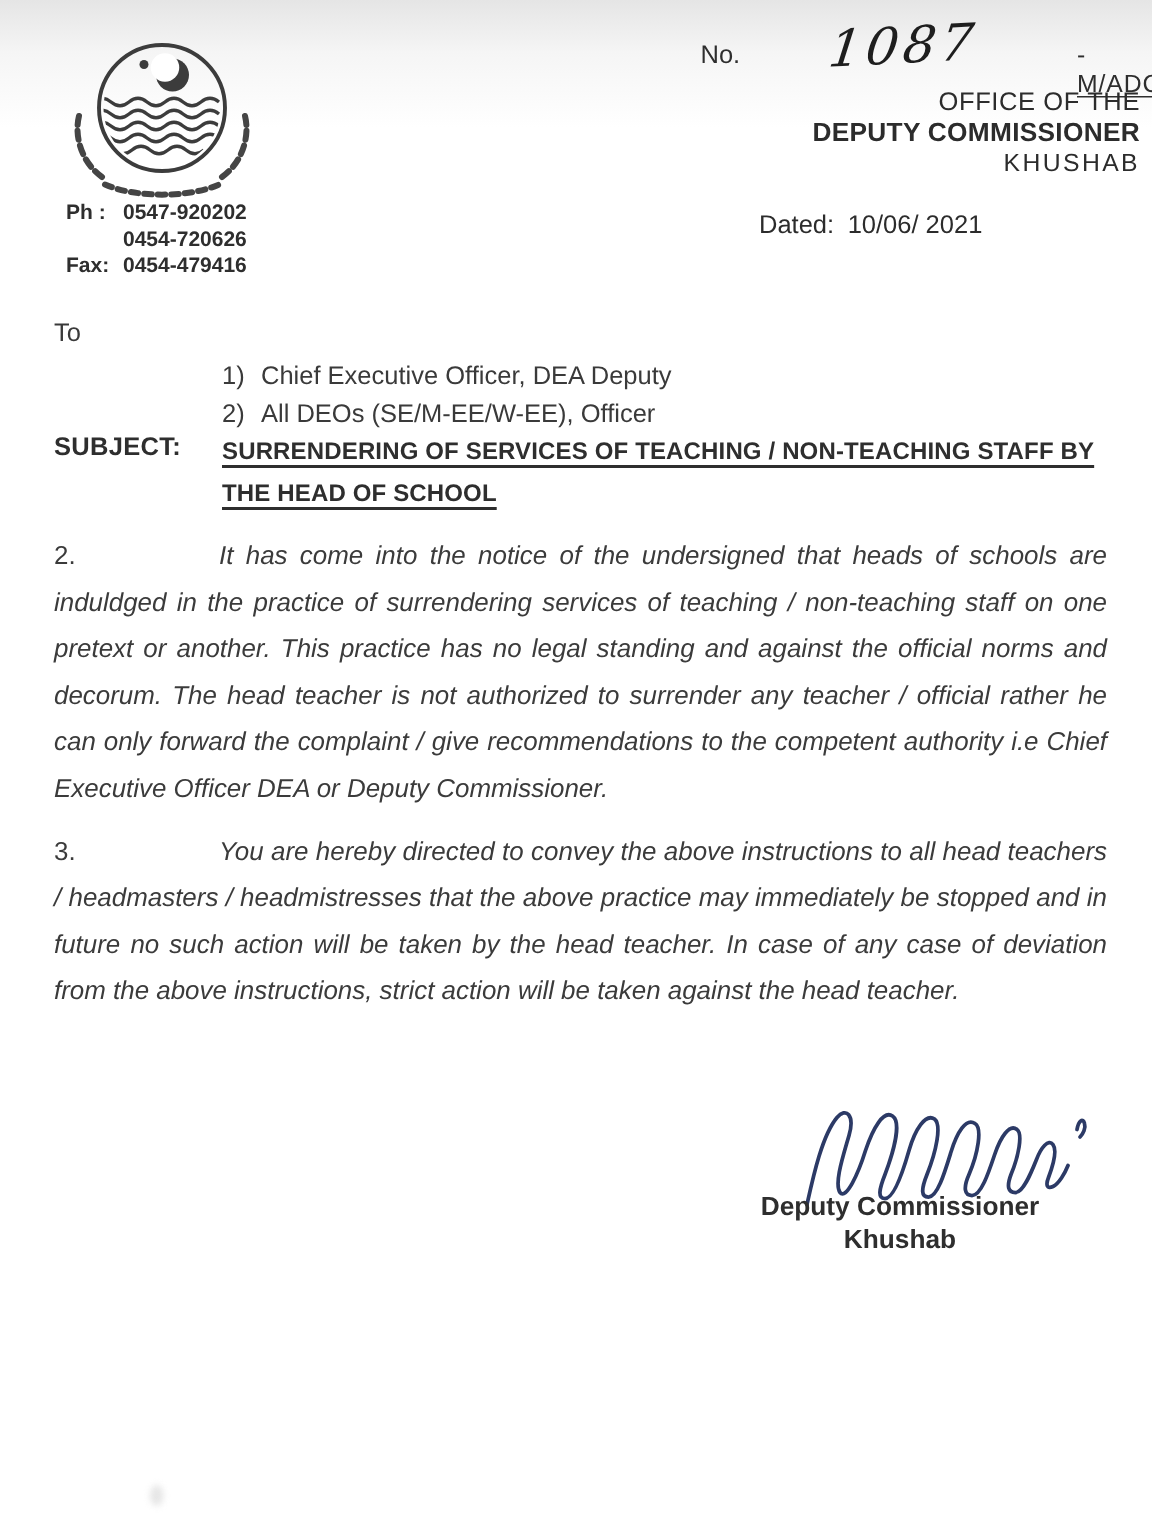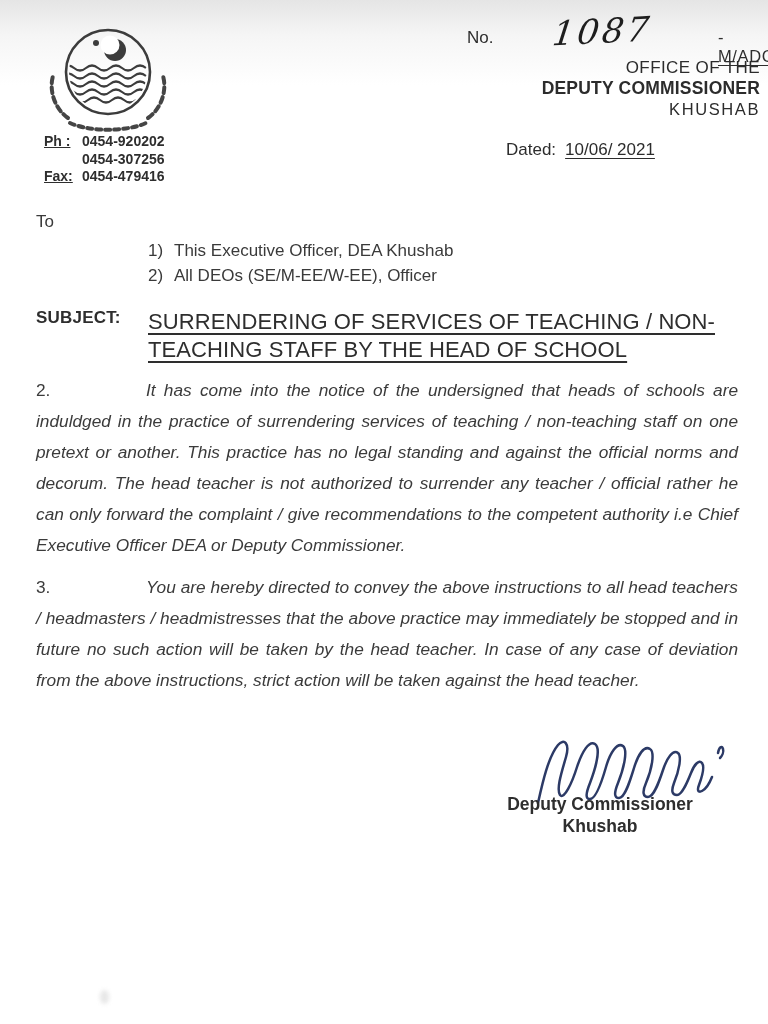--- a/index.html
+++ b/index.html
@@ -9,49 +9,49 @@
   }
   .top-shade{
     position:absolute;top:0;left:0;right:0;height:100px;pointer-events:none;
     background:linear-gradient(180deg,rgba(190,190,190,.40) 0%,rgba(210,210,210,.22) 35%,rgba(255,255,255,0) 85%);
   }
   
   .crest{position:absolute;left:42px;top:22px;}
   
   .contact{position:absolute;left:44px;top:133px;font-size:14px;font-weight:bold;color:#2e2e2e;line-height:17.5px;}
   .contact .row{display:flex;}
-  .contact .label{width:38px;flex:none;text-decoration:underline;}
+  .contact .label{width:38px;flex:none;}
   
   .ref-line{position:absolute;left:467px;top:14px;display:flex;align-items:baseline;gap:46px;}
   .ref-label{font-size:17px;color:#2e2e2e;}
   .ref-number{
     font-family:"DejaVu Serif",serif;font-style:italic;font-size:34px;line-height:1;
     color:#1e1e1e;margin:0 20px 0 14px;letter-spacing:3px;transform:skewX(-10deg) rotate(-3deg);
     display:inline-block;
   }
   .ref-suffix{font-size:16.5px;font-weight:400;letter-spacing:.6px;color:#2e2e2e;}
   .ref-suffix .u{text-decoration:underline;text-underline-offset:3px;}
   
   .office{position:absolute;left:440px;top:57px;width:320px;text-align:right;color:#2c2c2c;line-height:21px;}
   .office .l1{font-size:17px;letter-spacing:.4px;}
   .office .l2{font-size:17.5px;font-weight:bold;letter-spacing:.2px;}
   .office .l3{font-size:16.5px;letter-spacing:1.6px;}
   
   .dated{position:absolute;left:506px;top:140px;font-size:17px;color:#2c2c2c;}
-  .dated .value{text-decoration:underline;text-underline-offset:3px;margin-left:9px;margin-top:28px;}
+  .dated .value{text-underline-offset:3px;margin-left:9px;margin-top:28px;}
   
   .body{position:absolute;left:36px;top:212px;width:702px;}
   .to{font-size:17px;}
   .addressees{margin:7px 0 0 112px;font-size:17px;line-height:24.5px;}
   .addr-row{display:flex;}
   .anum{width:26px;flex:none;}
-  .subject-row{display:flex;margin-top:20px;}
+  .subject-row{display:flex;}
   .subject-label{font-size:17px;font-weight:bold;width:112px;flex:none;letter-spacing:.2px;color:#2e2e2e;}
   .subject-text{
-    font-size:22px;font-weight:normal;width:588px;line-height:28px;color:#2e2e2e;
+    font-size:16px;font-weight:bold;width:588px;line-height:28px;color:#2e2e2e;
     text-decoration:underline;text-underline-offset:4px;text-decoration-thickness:1.5px;letter-spacing:.1px;
   }
   .salutation{margin:10px 0 0 117px;font-size:17px;line-height:24px;}
   .para{position:relative;margin-top:11px;font-size:17.3px;line-height:31px;text-align:justify;color:#3b3b3b;}
   .para .pnum{position:absolute;left:0;top:0;}
   .para .ptext{display:block;text-indent:110px;font-style:italic;}
   
   .sig-block{position:absolute;left:460px;top:733px;width:280px;text-align:center;}
   .sig-ink{display:block;margin:0 auto 0 72px;}
   .sig-title{font-size:17.5px;font-weight:bold;color:#2e2e2e;margin-top:-12px;line-height:22px;}
@@ -88,25 +88,25 @@
     <g stroke="#454545" fill="none" stroke-linecap="round">
       <path d="M 26 96 C 12 86, 7 68, 11 54" stroke-width="4" stroke-dasharray="6 4"></path>
       <path d="M 106 96 C 120 86, 125 68, 121 54" stroke-width="4" stroke-dasharray="6 4"></path>
       <path d="M 28 101 C 48 110, 84 110, 104 101" stroke-width="4" stroke-dasharray="5 4"></path>
     </g>
   </svg>
 
   <div class="contact">
     <div class="row">
       <span class="label">Ph :</span>
-      <span>0454-920202</span>
+      <span>0547-920202</span>
     </div>
     <div class="row">
       <span class="label"></span>
-      <span>0454-307256</span>
+      <span>0454-720626</span>
     </div>
     <div class="row">
       <span class="label">Fax:</span>
       <span>0454-479416</span>
     </div>
   </div>
 
   <div class="ref-line">
     <span class="ref-label">No.</span>
     <span class="ref-number">1087</span>
@@ -122,21 +122,21 @@
   <div class="dated">
     <span>Dated:</span><span class="value">10/06/ 2021</span>
   </div>
 
   <div class="body">
     <div class="to">To</div>
 
     <div class="addressees">
       <div class="addr-row">
         <span class="anum">1)</span>
-        <span>This Executive Officer, DEA Khushab</span>
+        <span>Chief Executive Officer, DEA Deputy</span>
       </div>
       <div class="addr-row">
         <span class="anum">2)</span>
         <span>All DEOs (SE/M-EE/W-EE), Officer</span>
       </div>
     </div>
 
     <div class="subject-row">
       <span class="subject-label">SUBJECT:</span>
       <span class="subject-text">SURRENDERING OF SERVICES OF TEACHING / NON-TEACHING STAFF BY THE HEAD OF SCHOOL</span>

